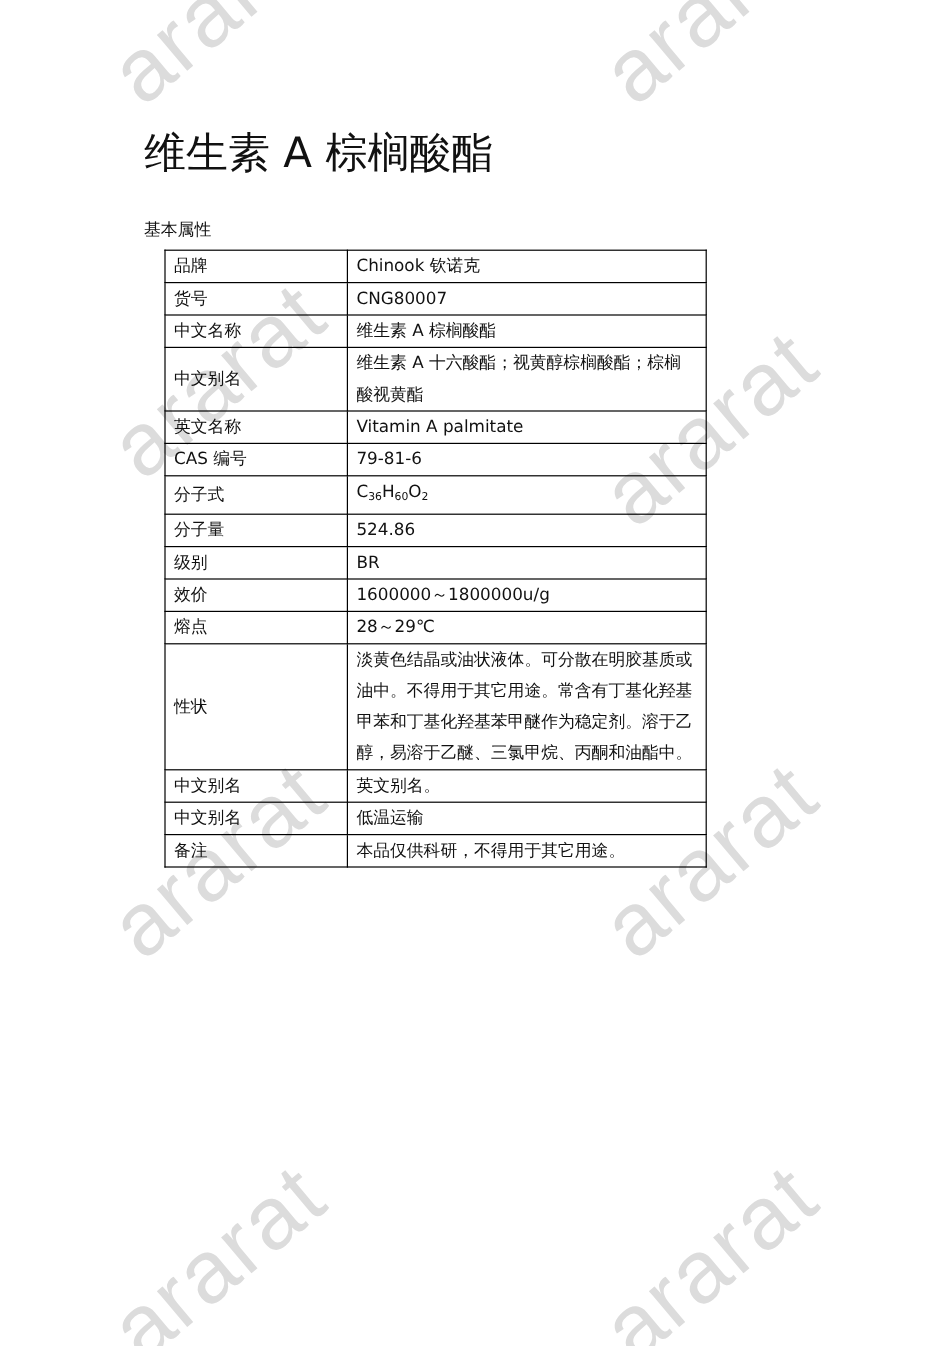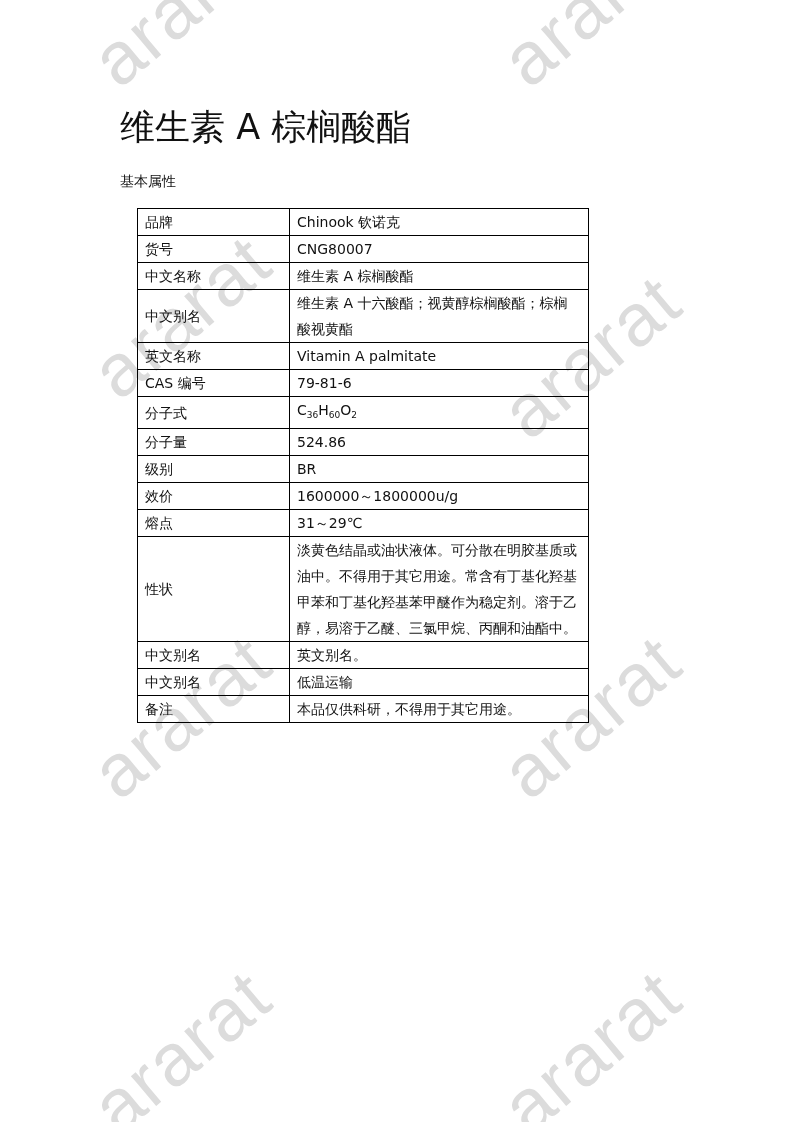--- a/index.html
+++ b/index.html
@@ -4,21 +4,21 @@
 <style>
   html, body { margin: 0; padding: 0; background: #ffffff; }
   body { width: 793px; height: 1122px; position: relative; overflow: hidden;
          font-family: "DejaVu Sans", "Liberation Sans", sans-serif; color: #111; }
   .watermark { position: absolute; font-family: "Liberation Sans", sans-serif;
                font-size: 74px; color: #dcdcdc; transform: rotate(-40deg);
                transform-origin: left bottom; letter-spacing: 2px; z-index: 0;
                white-space: nowrap; pointer-events: none; }
   .title { position: absolute; left: 120px; top: 104px; font-size: 35px; font-weight: normal;
            margin: 0; letter-spacing: 0px; z-index: 1; }
-  .section { position: absolute; left: 120px; top: 173px; font-size: 14px; z-index: 1; }
+  .section { position: absolute; left: 120px; top: 183px; font-size: 14px; z-index: 1; }
   table.props { position: absolute; left: 113px; top: 208px; width: 452px;
                 border-collapse: collapse; z-index: 1; margin-left: 24px; }
   table.props td { border: 1.3px solid #000; font-size: 14px; padding: 0 7px;
                    height: 26px; line-height: 26px; vertical-align: middle; }
   table.props td.k { width: 137px; }
   table.props td.multi { line-height: 26px; padding-top: 0; padding-bottom: 0; }
   sub { font-size: 9px; vertical-align: -3px; }
 </style>
 </head>
 <body>
@@ -72,21 +72,21 @@
     <tr>
       <td class="k">级别</td>
       <td>BR</td>
     </tr>
     <tr>
       <td class="k">效价</td>
       <td>1600000～1800000u/g</td>
     </tr>
     <tr>
       <td class="k">熔点</td>
-      <td>31～29℃</td>
+      <td>28～29℃</td>
     </tr>
     <tr>
       <td class="k">性状</td>
       <td class="multi">淡黄色结晶或油状液体。可分散在明胶基质或油中。不得用于其它用途。常含有丁基化羟基甲苯和丁基化羟基苯甲醚作为稳定剂。溶于乙醇，易溶于乙醚、三氯甲烷、丙酮和油酯中。</td>
     </tr>
     <tr>
       <td class="k">中文别名</td>
       <td>英文别名。</td>
     </tr>
     <tr>

